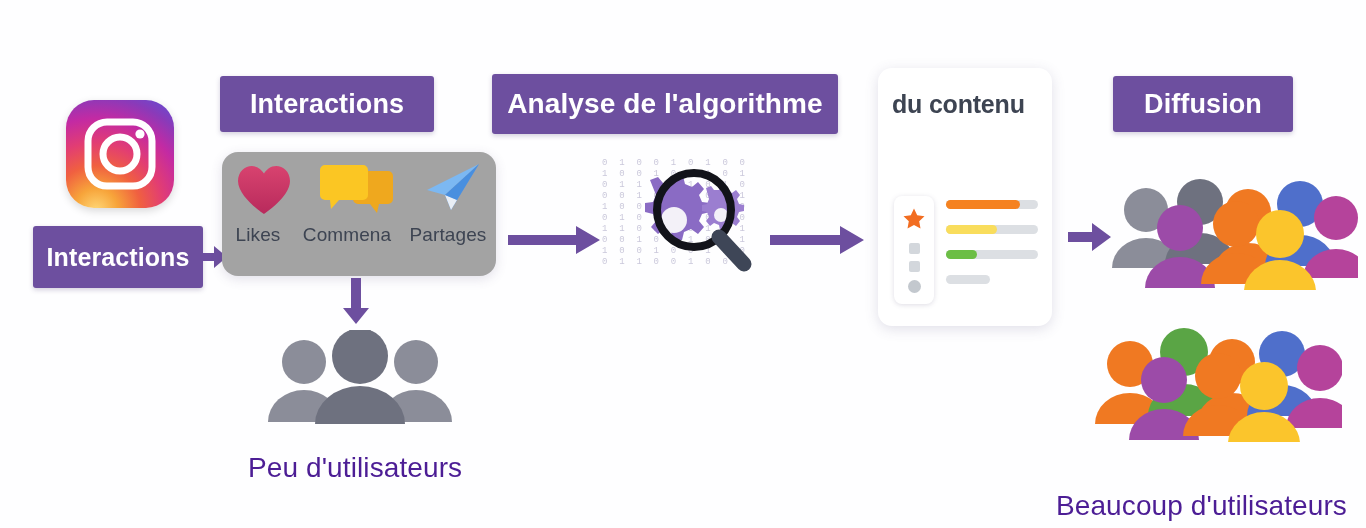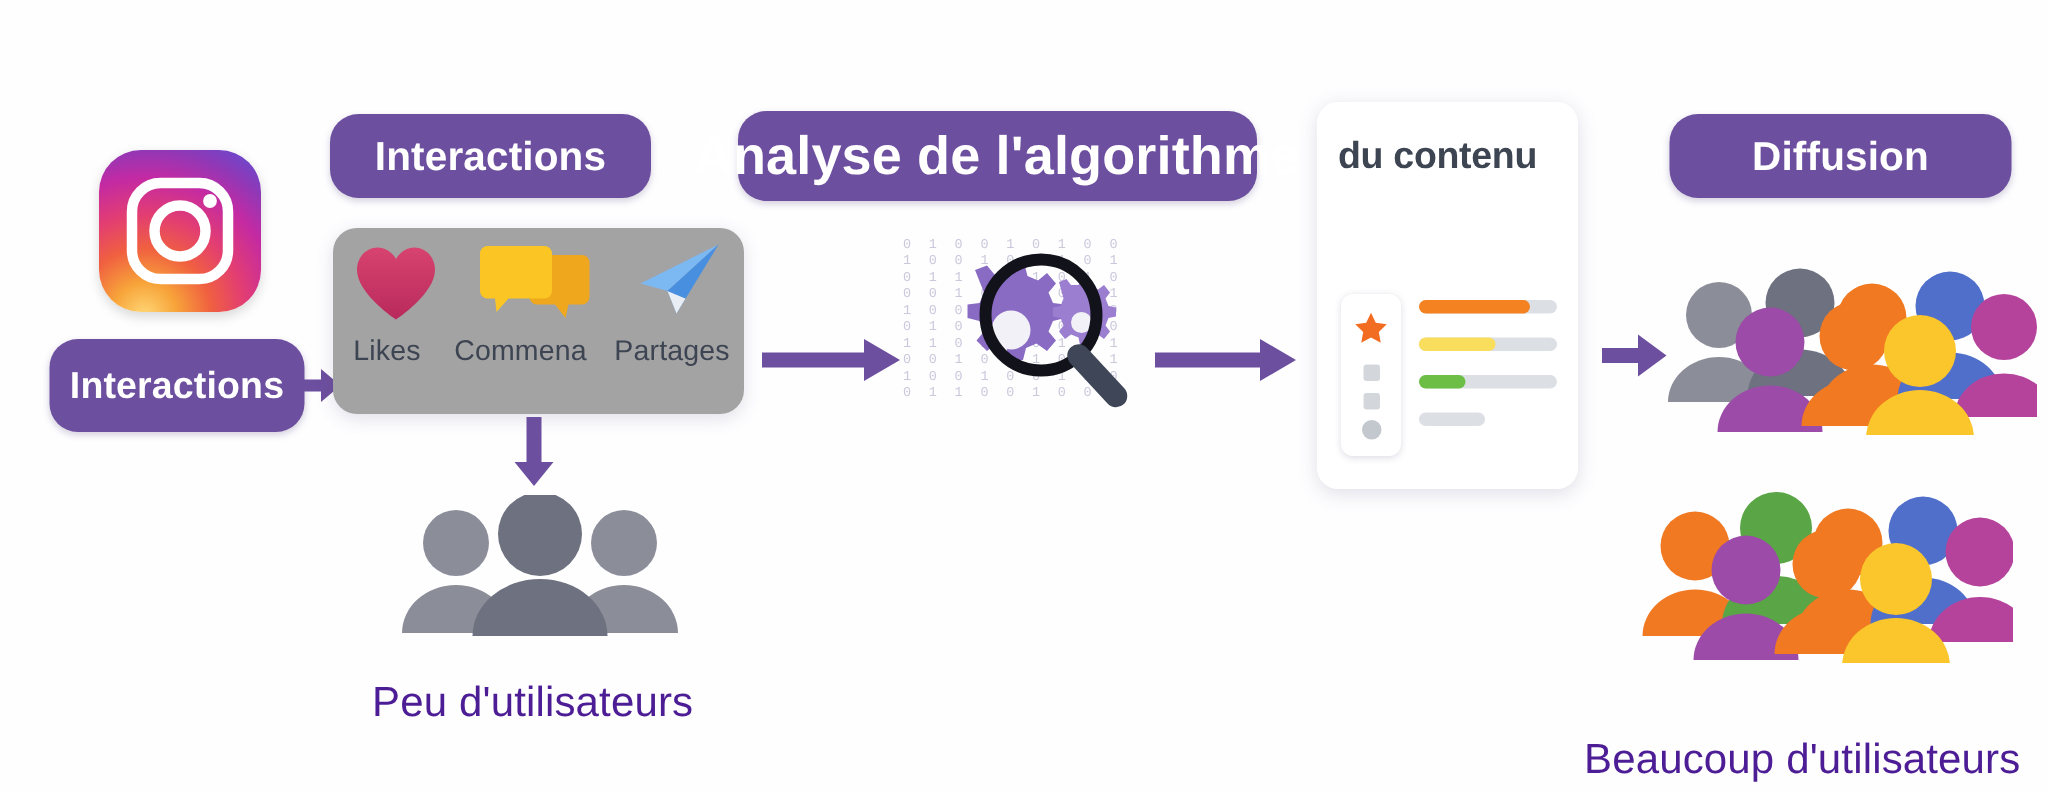--- a/index.html
+++ b/index.html
@@ -8,21 +8,21 @@
     background: #ffffff;
     font-family: "Liberation Sans", sans-serif;
     overflow: hidden;
   }
   #stage { position: relative; width: 1366px; height: 528px; background: #fefeff; }
 
   .badge {
     position: absolute;
     background: #6d4f9f;
     color: #ffffff;
-    border-radius: 19px;
+    border-radius: 3px;
     display: flex; align-items: center; justify-content: center;
     font-weight: bold;
     letter-spacing: .1px;
     box-shadow: 0 2px 5px rgba(60,40,100,.22);
     white-space: nowrap;
   }
 
   
   #ig-logo {
     position: absolute; left: 66px; top: 100px; width: 108px; height: 108px;
@@ -161,21 +161,21 @@
   </div>
 
   <svg class="arrow" style="left:340px; top:278px;" width="32" height="48" viewBox="0 0 32 48">
     <path d="M11 0 h10 v30 h8 l-13 16 l-13 -16 h8 z" fill="#6d4f9f"></path>
   </svg>
 
   <svg class="arrow" style="left:508px; top:222px;" width="94" height="36" viewBox="0 0 94 36">
     <path d="M0 13 h68 v-9 l24 14 l-24 14 v-9 H0 z" fill="#6d4f9f"></path>
   </svg>
 
-  <div class="badge" style="left:492px; top:74px; width:346px; height:60px; font-size:36px;">
+  <div class="badge" style="left:492px; top:74px; width:346px; height:60px; font-size:28px;">
     <span>Analyse de l'algorithme</span>
   </div>
 
   <div id="algo-visual">
     <div id="binary-bg" style="white-space: pre;">0 1 0 0 1 0 1 0 0
 1 0 0 1 0 0 1 0 1
 0 1 1 0 0 1 0 1 0
 0 0 1 0 1 0 0 1 1
 1 0 0 1 0 1 1 0 0
 0 1 0 0 1 0 0 1 0
@@ -233,21 +233,21 @@
         <div class="bar-fill" style="width:34%; background:#6cbe45;"></div>
       </div>
       <div class="bar-track" style="width:44px;"></div>
     </div>
   </div>
 
   <svg class="arrow" style="left:1068px; top:220px;" width="44" height="34" viewBox="0 0 44 34">
     <path d="M0 12 h24 v-9 l19 14 l-19 14 v-9 H0 z" fill="#6d4f9f"></path>
   </svg>
 
-  <div class="badge" style="left:1113px; top:76px; width:228px; height:56px; font-size:27px;">
+  <div class="badge" style="left:1113px; top:76px; width:180px; height:56px; font-size:27px;">
     <span>Diffusion</span>
   </div>
 
   <div class="people" style="left:262px; top:330px; width:196px; height:96px;">
     <svg width="196" height="96" viewBox="0 0 196 96">
       <g fill="#8b8d99">
         <circle cx="42" cy="32" r="22"></circle>
         <path d="M6 92 a36 32 0 0 1 72 0 z"></path>
       </g>
       <g fill="#8b8d99">

